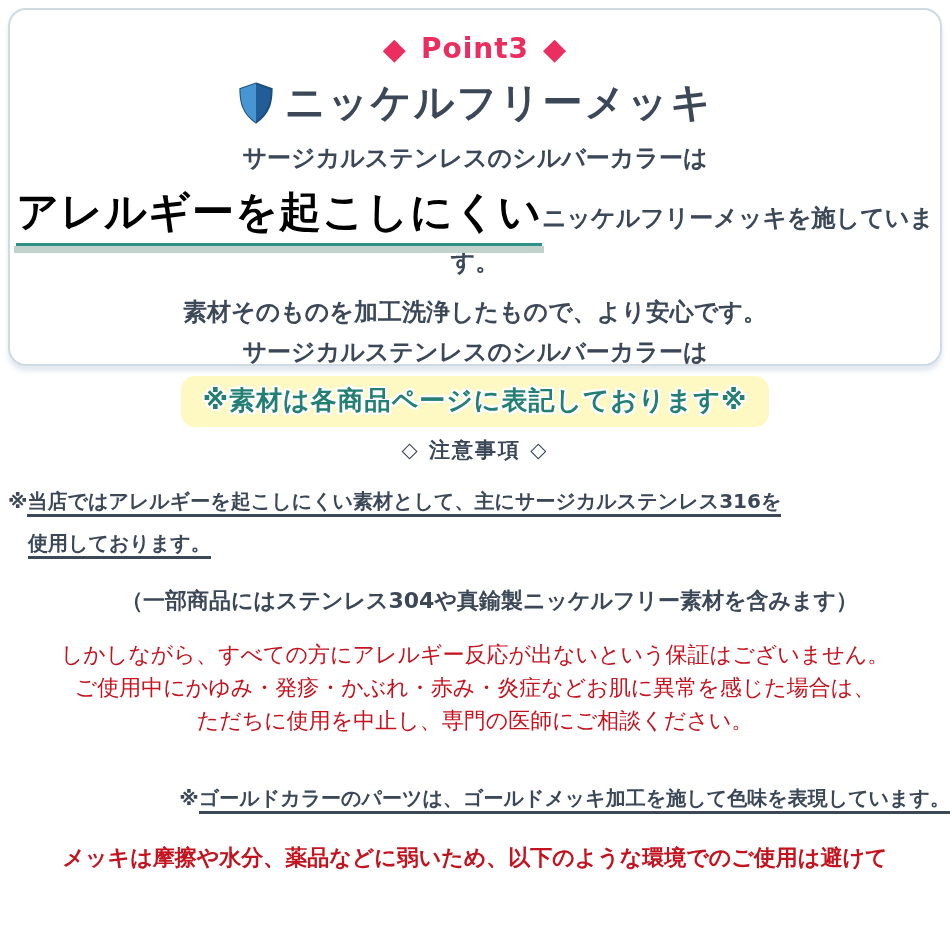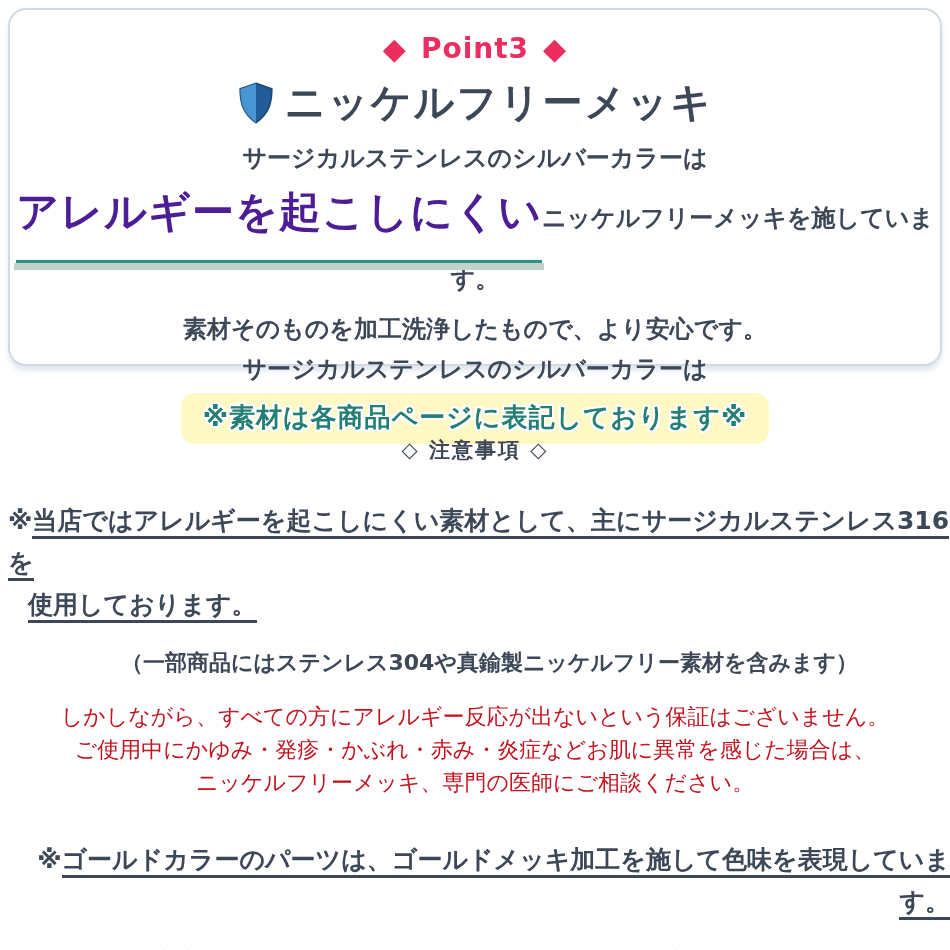--- a/index.html
+++ b/index.html
@@ -29,43 +29,43 @@
   .card-title{
     margin:10px 0 12px 0;
     font-size:40px;font-weight:bold;color:#3c4858;letter-spacing:2px;
     display:flex;align-items:center;justify-content:center;gap:10px;
   }
   .card-title .shield{display:inline-flex;align-items:center;}
   .card-line{font-size:24px;font-weight:bold;margin:0 0 8px 0;line-height:32px;}
   .big-line{margin:10px 0 18px 0;font-weight:bold;}
   .highlight{
     display:inline-block;position:relative;
-    color:#4c1d95;font-size:42px;font-weight:bold;letter-spacing:1px;
+    color:#000000;font-size:42px;font-weight:bold;letter-spacing:1px;
     border-bottom:3px solid #2e9188;
-    padding-bottom:20px;
+    padding-bottom:3px;
   }
   .highlight::after{
     content:"";position:absolute;left:-2px;right:-2px;bottom:-10px;height:7px;
     background:#c0d2cb;
   }
   .big-suffix{font-size:24px;font-weight:bold;color:#3c4858;}
   .red-note{color:#c3131f;font-size:21px;font-weight:bold;margin:16px 0 10px 0;}
   .badge{
     display:inline-block;
     background:#fef9c3;color:#237f73;
     font-size:26px;font-weight:bold;letter-spacing:1px;
     padding:7px 22px 9px 22px;border-radius:14px;
     text-shadow:-2px -2px 0 #fff,2px -2px 0 #fff,-2px 2px 0 #fff,2px 2px 0 #fff,
                  0 -2px 0 #fff,0 2px 0 #fff,-2px 0 0 #fff,2px 0 0 #fff;
   }
   .notice{margin-top:70px;}
   .notice-heading{text-align:center;font-size:21px;font-weight:bold;color:#3c4858;letter-spacing:2px;}
   .lead{
-    text-align:left;font-size:25px;font-weight:bold;color:#3c4858;
-    margin:36px 0 0 8px;line-height:42px;
+    text-align:left;font-size:20px;font-weight:bold;color:#3c4858;
+    margin:16px 0 0 8px;line-height:42px;
   }
   .lead .u{border-bottom:3px solid #3c4858;padding-bottom:1px;}
   .lead .second{margin-left:20px;}
   .sub-line{text-align:center;font-size:22px;font-weight:bold;margin-top:22px;margin-left:29px;}
   .warning{
     text-align:center;color:#c3131f;font-size:22px;font-weight:normal;
     margin-top:18px;line-height:33px;
   }
   .lead2{margin-top:40px;text-align:right;}
   .caution{
@@ -112,21 +112,21 @@
   <p class="lead">
     <span>※</span><span class="u">当店ではアレルギーを起こしにくい素材として、主にサージカルステンレス316を</span><br>
     <span class="u second">使用しております。</span>
   </p>
 
   <p class="sub-line">（一部商品にはステンレス304や真鍮製ニッケルフリー素材を含みます）</p>
 
   <div class="warning">
     <div>しかしながら、すべての方にアレルギー反応が出ないという保証はございません。</div>
     <div>ご使用中にかゆみ・発疹・かぶれ・赤み・炎症などお肌に異常を感じた場合は、</div>
-    <div>ニッケルフリーメッキ、専門の医師にご相談ください。</div>
+    <div>ただちに使用を中止し、専門の医師にご相談ください。</div>
   </div>
 
   <p class="lead lead2">
     <span>※</span><span class="u">ゴールドカラーのパーツは、ゴールドメッキ加工を施して色味を表現しています。</span>
   </p>
 
   <div class="caution">
     <div>メッキは摩擦や水分、薬品などに弱いため、以下のような環境でのご使用は避けて</div>
 
   </div>

